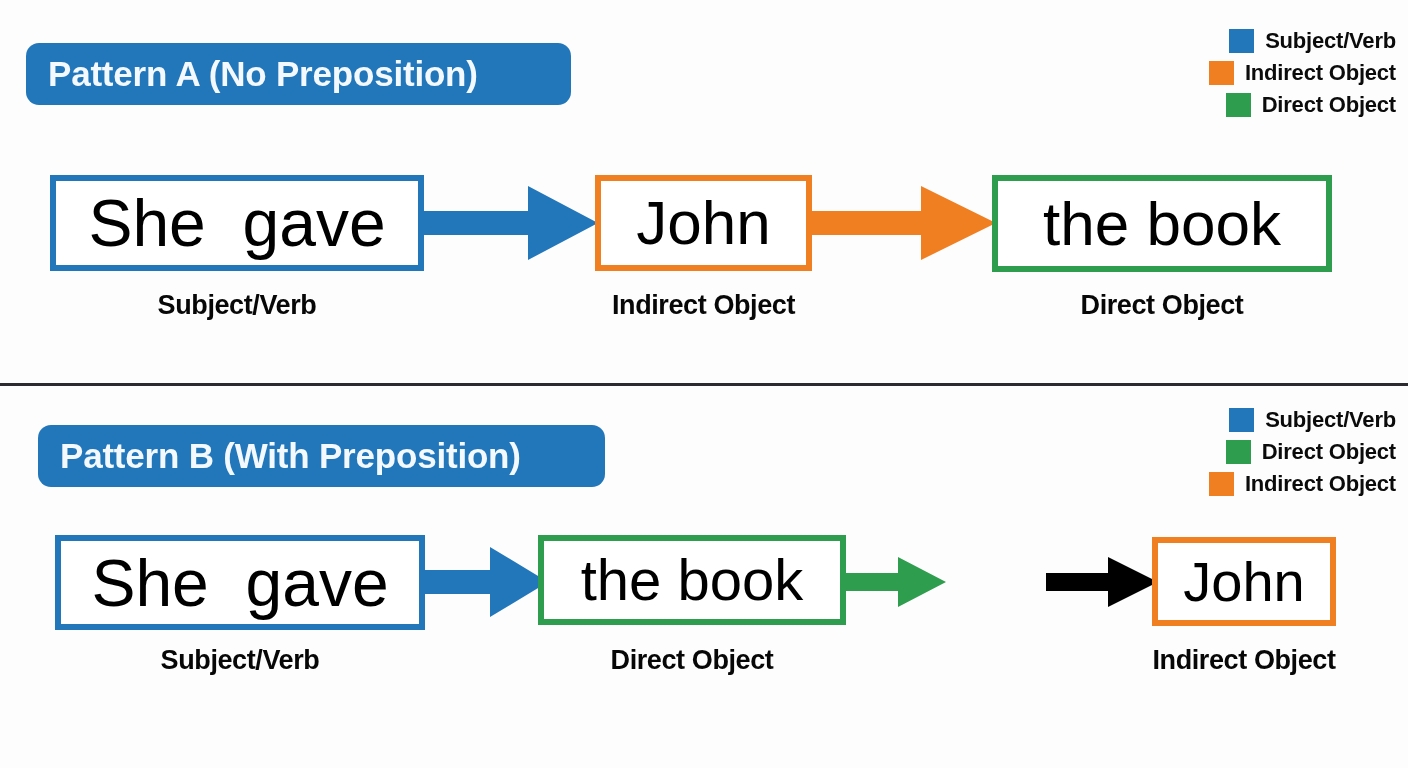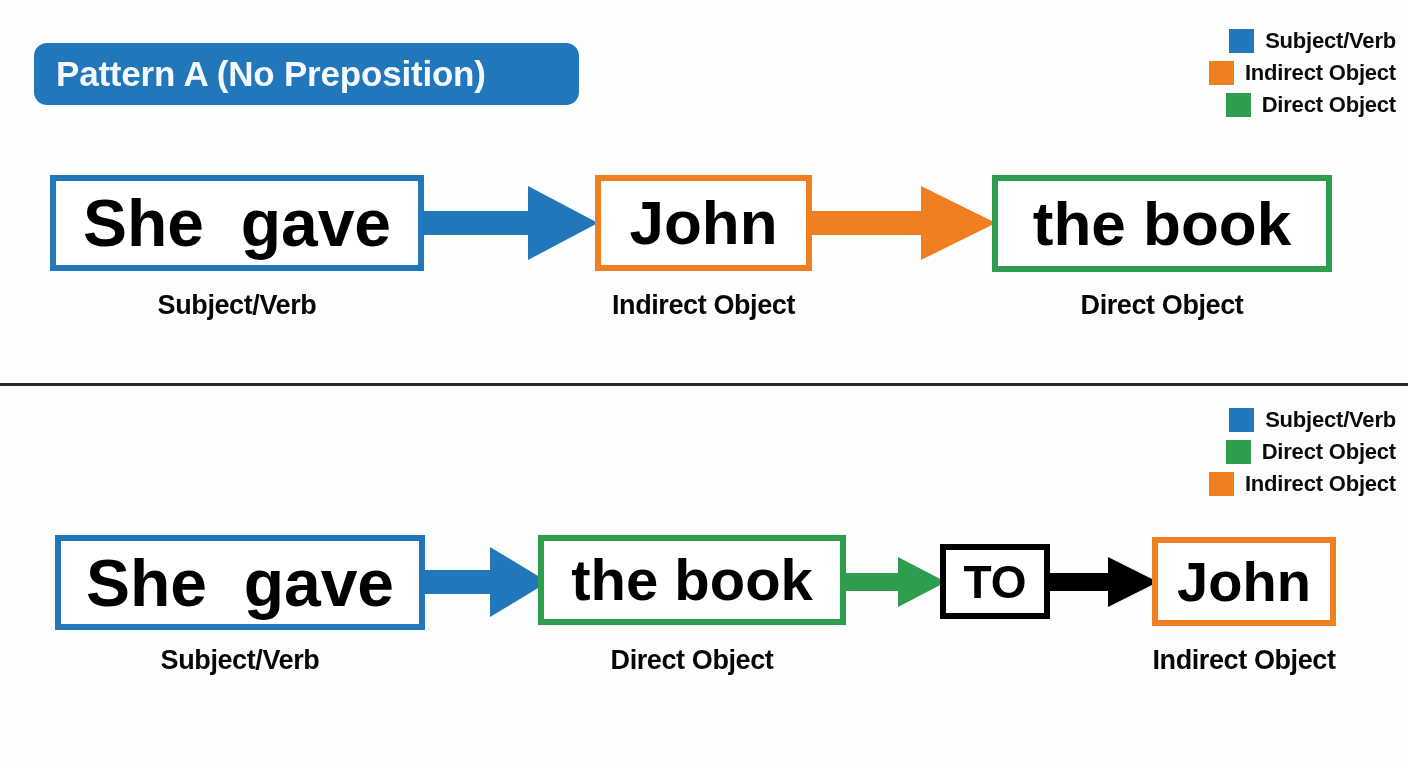--- a/index.html
+++ b/index.html
@@ -72,21 +72,21 @@
     position: absolute;
     box-sizing: border-box;
     background: #ffffff;
     display: flex;
     align-items: center;
     justify-content: center;
     z-index: 3;
   }
   .phrase-text {
     color: #000000;
-    font-weight: 700;
+    font-weight: 400;
     white-space: pre;
     line-height: 1;
   }
 
   
   .sub-label {
     position: absolute;
     text-align: center;
     font-size: 27px;
     font-weight: bold;
@@ -100,21 +100,21 @@
     position: absolute;
     z-index: 1;
   }
   .arrow svg { display: block; }
 </style>
 </head>
 <body>
 
 <div id="canvas">
 
-  <div class="badge" style="left:34px; top:43px; width:545px; height:62px;">
+  <div class="badge" style="left:26px; top:43px; width:545px; height:62px;">
     <span>Pattern A (No Preposition)</span>
   </div>
 
   <div class="legend" style="left:1148px; top:28px; width:248px;">
     <div class="legend-row">
       <span class="legend-swatch" style="background:#2277bb;"></span>
       <span class="legend-label">Subject/Verb</span>
     </div>
     <div class="legend-row">
       <span class="legend-swatch" style="background:#f07f22;"></span>
@@ -148,20 +148,23 @@
   </div>
   <div class="sub-label" style="left:560px; top:290px; width:287px;">Indirect Object</div>
 
   <div class="phrase-box" style="left:992px; top:175px; width:340px; height:97px; border:6px solid #2e9e4e;">
     <span class="phrase-text" style="font-size:62px;">the book</span>
   </div>
   <div class="sub-label" style="left:992px; top:290px; width:340px;">Direct Object</div>
 
   <div class="divider" style="top:383px;"></div>
 
+  <div class="badge" style="left:38px; top:425px; width:567px; height:62px;">
+    <span>Pattern B (With Preposition)</span>
+  </div>
 
   <div class="legend" style="left:1148px; top:407px; width:248px;">
     <div class="legend-row">
       <span class="legend-swatch" style="background:#2277bb;"></span>
       <span class="legend-label">Subject/Verb</span>
     </div>
     <div class="legend-row">
       <span class="legend-swatch" style="background:#2e9e4e;"></span>
       <span class="legend-label">Direct Object</span>
     </div>
@@ -192,22 +195,19 @@
   <div class="phrase-box" style="left:55px; top:535px; width:370px; height:95px; border:6px solid #2277bb;">
     <span class="phrase-text" style="font-size:66px;">She  gave</span>
   </div>
   <div class="sub-label" style="left:55px; top:645px; width:370px;">Subject/Verb</div>
 
   <div class="phrase-box" style="left:538px; top:535px; width:308px; height:90px; border:6px solid #2e9e4e;">
     <span class="phrase-text" style="font-size:58px;">the book</span>
   </div>
   <div class="sub-label" style="left:538px; top:645px; width:308px;">Direct Object</div>
 
-  <div class="phrase-box" style="left:940px; top:544px; width:110px; height:75px; border:6px solid #000000;">
-    <span class="phrase-text" style="font-size:46px;">TO</span>
-  </div>
 
   <div class="phrase-box" style="left:1152px; top:537px; width:184px; height:89px; border:6px solid #f07f22;">
     <span class="phrase-text" style="font-size:56px;">John</span>
   </div>
   <div class="sub-label" style="left:1118px; top:645px; width:252px;">Indirect Object</div>
 
 </div>
 
 </body></html>

